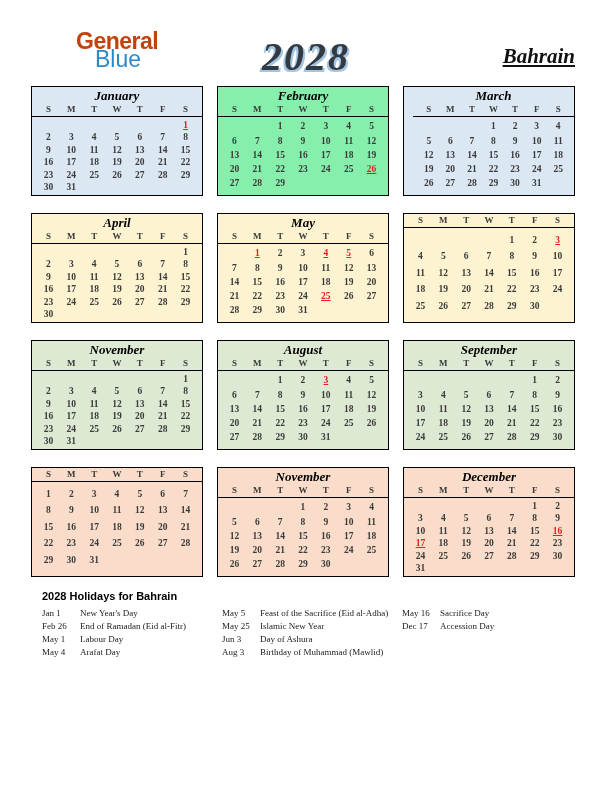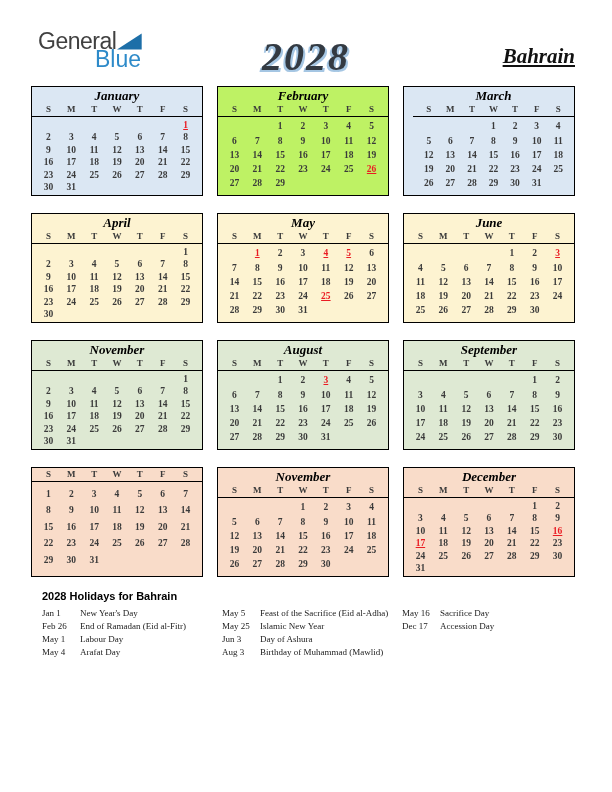--- a/index.html
+++ b/index.html
@@ -4,21 +4,21 @@
 <style>
   html,body{margin:0;padding:0;}
   body{
     width:612px;height:792px;background:#ffffff;position:relative;overflow:hidden;
     font-family:"Liberation Serif",serif;
     -webkit-font-smoothing:antialiased;
   }
   
   .logo{position:absolute;left:38px;top:30px;width:104px;font-family:"Liberation Sans",sans-serif;}
   .logo-line1{display:flex;align-items:flex-end;justify-content:flex-start;}
-  .logo-general{font-size:23px;font-weight:400;color:#404040;letter-spacing:-0.5px;line-height:23px;}
+  .logo-general{font-size:23px;font-weight:700;color:#c2410c;letter-spacing:-0.5px;line-height:23px;margin-left:38px;}
   .logo-triangle{margin-left:1px;margin-bottom:2px;}
   .logo-blue{text-align:right;font-size:23px;line-height:20px;color:#2d8ac9;margin-top:-4px;padding-right:1px;}
   .year{
     position:absolute;top:33px;left:0;right:0;text-align:center;
     font-family:"Liberation Serif",serif;font-style:italic;font-weight:bold;
     font-size:40px;letter-spacing:2px;color:#333a42;
     text-shadow:-2px 2px 0 #a5c6e3,2px 2px 0 #a5c6e3;
   }
   .country{
     position:absolute;top:44px;right:37px;
@@ -137,21 +137,21 @@
             <span class="day">30</span>
             <span class="day">31</span>
             <span class="day"></span>
             <span class="day"></span>
             <span class="day"></span>
             <span class="day"></span>
             <span class="day"></span>
           </div>
         </div>
       </div>
-      <div class="month-box" style="background: #bef264;">
+      <div class="month-box" style="background: #86efac;">
         <div class="month-title">February</div>
         <div class="weekday-row">
           <span class="weekday">S</span>
           <span class="weekday">M</span>
           <span class="weekday">T</span>
           <span class="weekday">W</span>
           <span class="weekday">T</span>
           <span class="weekday">F</span>
           <span class="weekday">S</span>
         </div>
@@ -410,21 +410,20 @@
             <span class="day"></span>
             <span class="day"></span>
             <span class="day"></span>
             <span class="day"></span>
             <span class="day"></span>
             <span class="day"></span>
           </div>
         </div>
       </div>
       <div class="month-box" style="background: rgb(253, 243, 209);">
-        <div class="month-title">June</div>
         <div class="weekday-row">
           <span class="weekday">S</span>
           <span class="weekday">M</span>
           <span class="weekday">T</span>
           <span class="weekday">W</span>
           <span class="weekday">T</span>
           <span class="weekday">F</span>
           <span class="weekday">S</span>
         </div>
         <div class="weeks">

